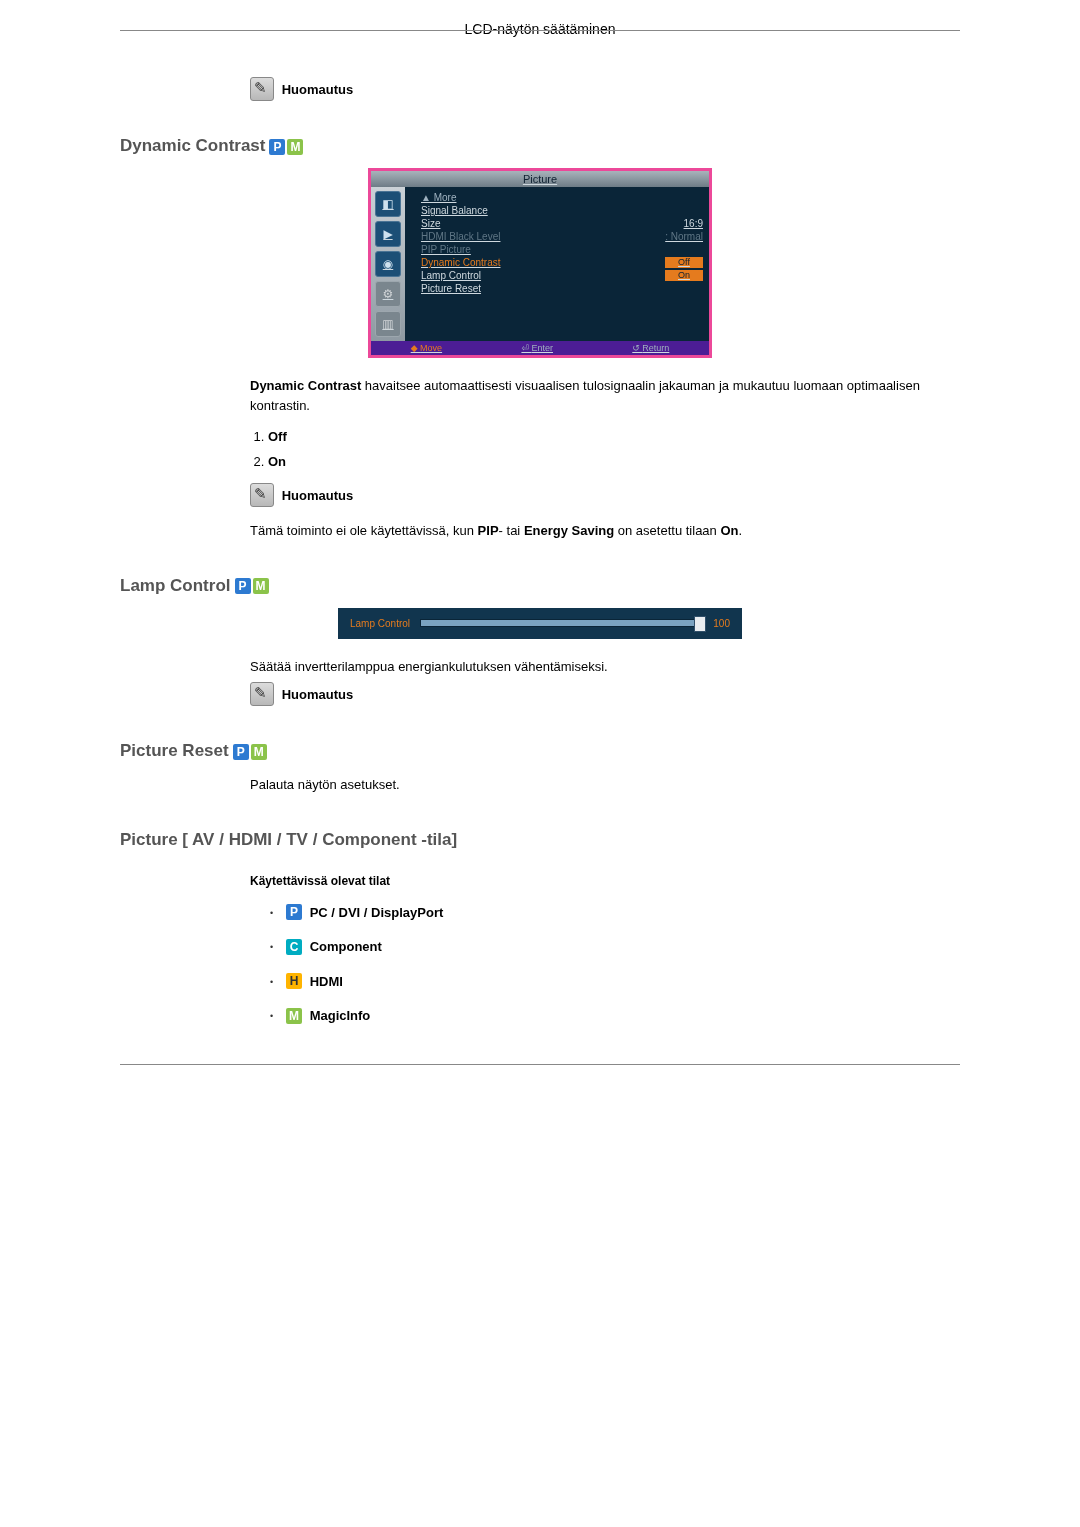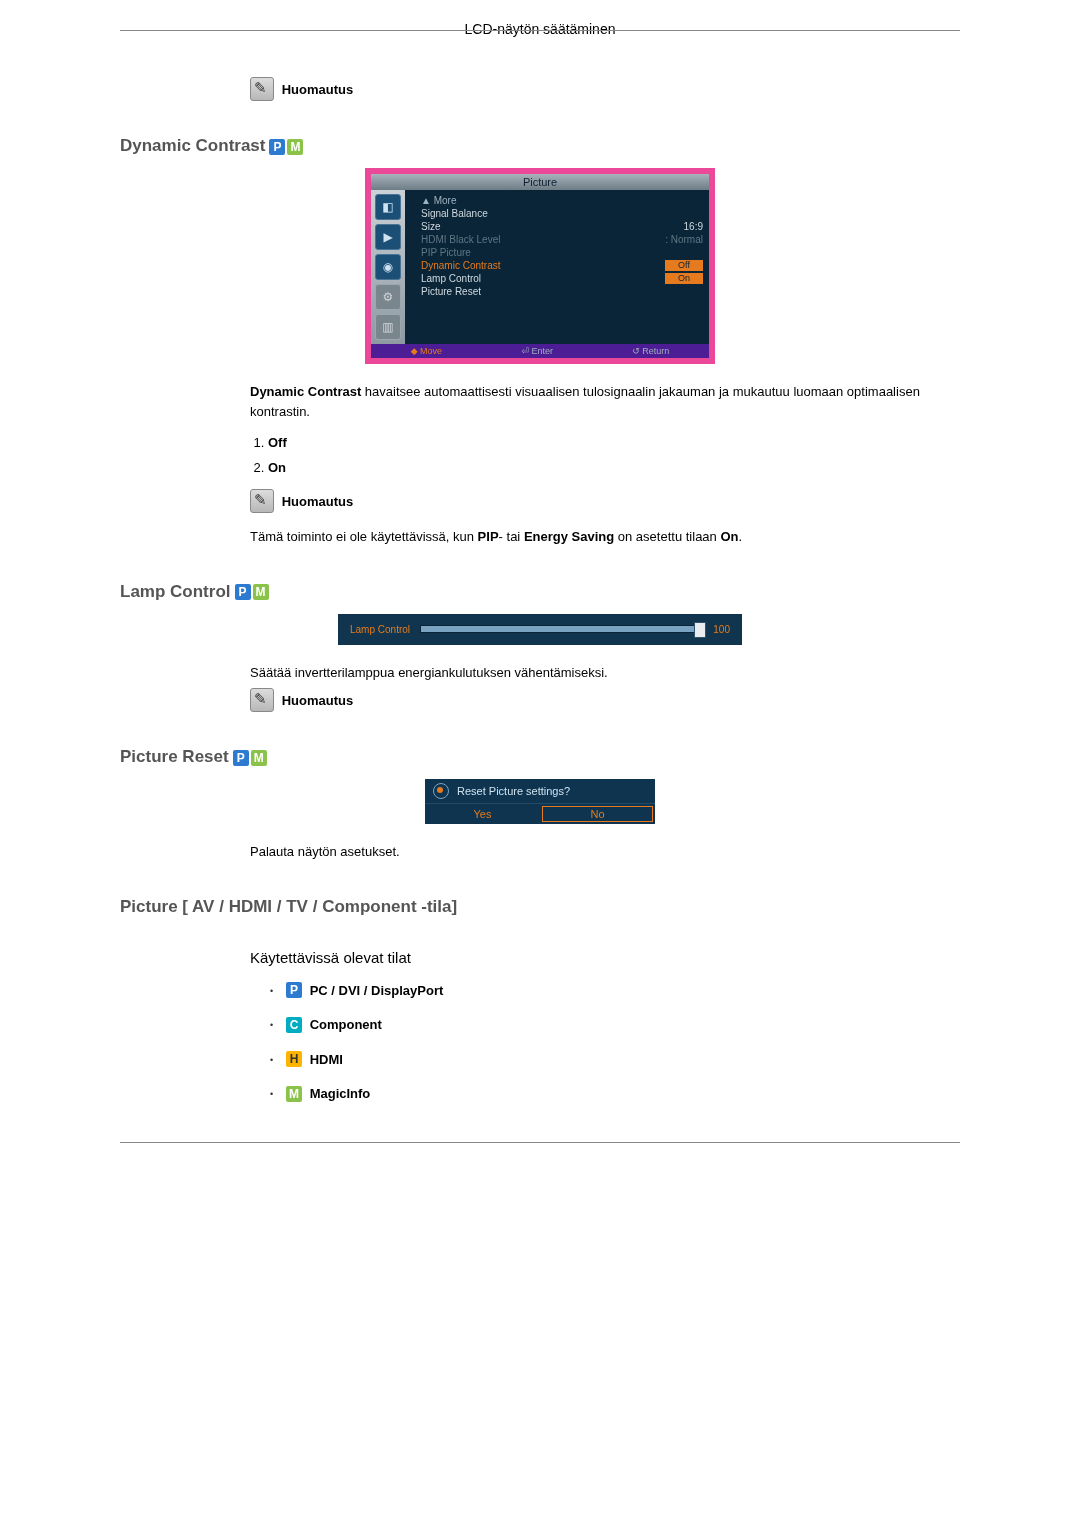--- a/index.html
+++ b/index.html
@@ -116,33 +116,34 @@
     top: 4px;
     font-size: 9px;
     color: #333;
   }
   .mode-text {
     font-weight: bold;
     vertical-align: middle;
     margin-left: 2px;
   }
   h3.sub {
-    font-size: 15px;
-    font-weight: normal;
-    margin: 32px 0 16px 0;
+    font-size: 12px;
+    font-weight: bold;
+    margin: 24px 0 16px 0;
   }
   
   .osd-menu {
     width: 338px;
     margin: 8px auto 18px auto;
     background: #0a2538;
-    border: 6px solid #ec4899;
+    border: 3px solid #ec4899;
     font-family: Arial, sans-serif;
     font-size: 10px;
     color: #cfd9df;
+    text-decoration: underline;
   }
   .osd-title {
     text-align: center;
     background: linear-gradient(#a8b3bb, #6e7c86);
     color: #102232;
     padding: 2px 0;
     font-size: 11px;
   }
   .osd-body {
     display: flex;
@@ -392,30 +393,20 @@
       <div style="margin-top:6px;">
         <span class="note-icon"></span>
         <span class="note-label">Huomautus</span>
       </div>
     </div>
 
     <h2 class="section">
       <span>Picture Reset</span><span class="pm-badge"><span class="badge badge-p">P</span><span class="badge badge-m">M</span></span>
     </h2>
 
-    <div class="reset-osd">
-      <div class="top">
-        <span class="circ"></span>
-        <span>Reset Picture settings?</span>
-      </div>
-      <div class="btns">
-        <div class="btn-yes">Yes</div>
-        <div class="btn-no">No</div>
-      </div>
-    </div>
 
     <div class="indent">
       <div class="para">Palauta näytön asetukset.</div>
     </div>
 
     <h2 class="section" style="color:#555;">Picture [ AV / HDMI / TV / Component -tila]</h2>
 
     <div class="indent">
       <h3 class="sub">Käytettävissä olevat tilat</h3>
       <ul class="modelist">

